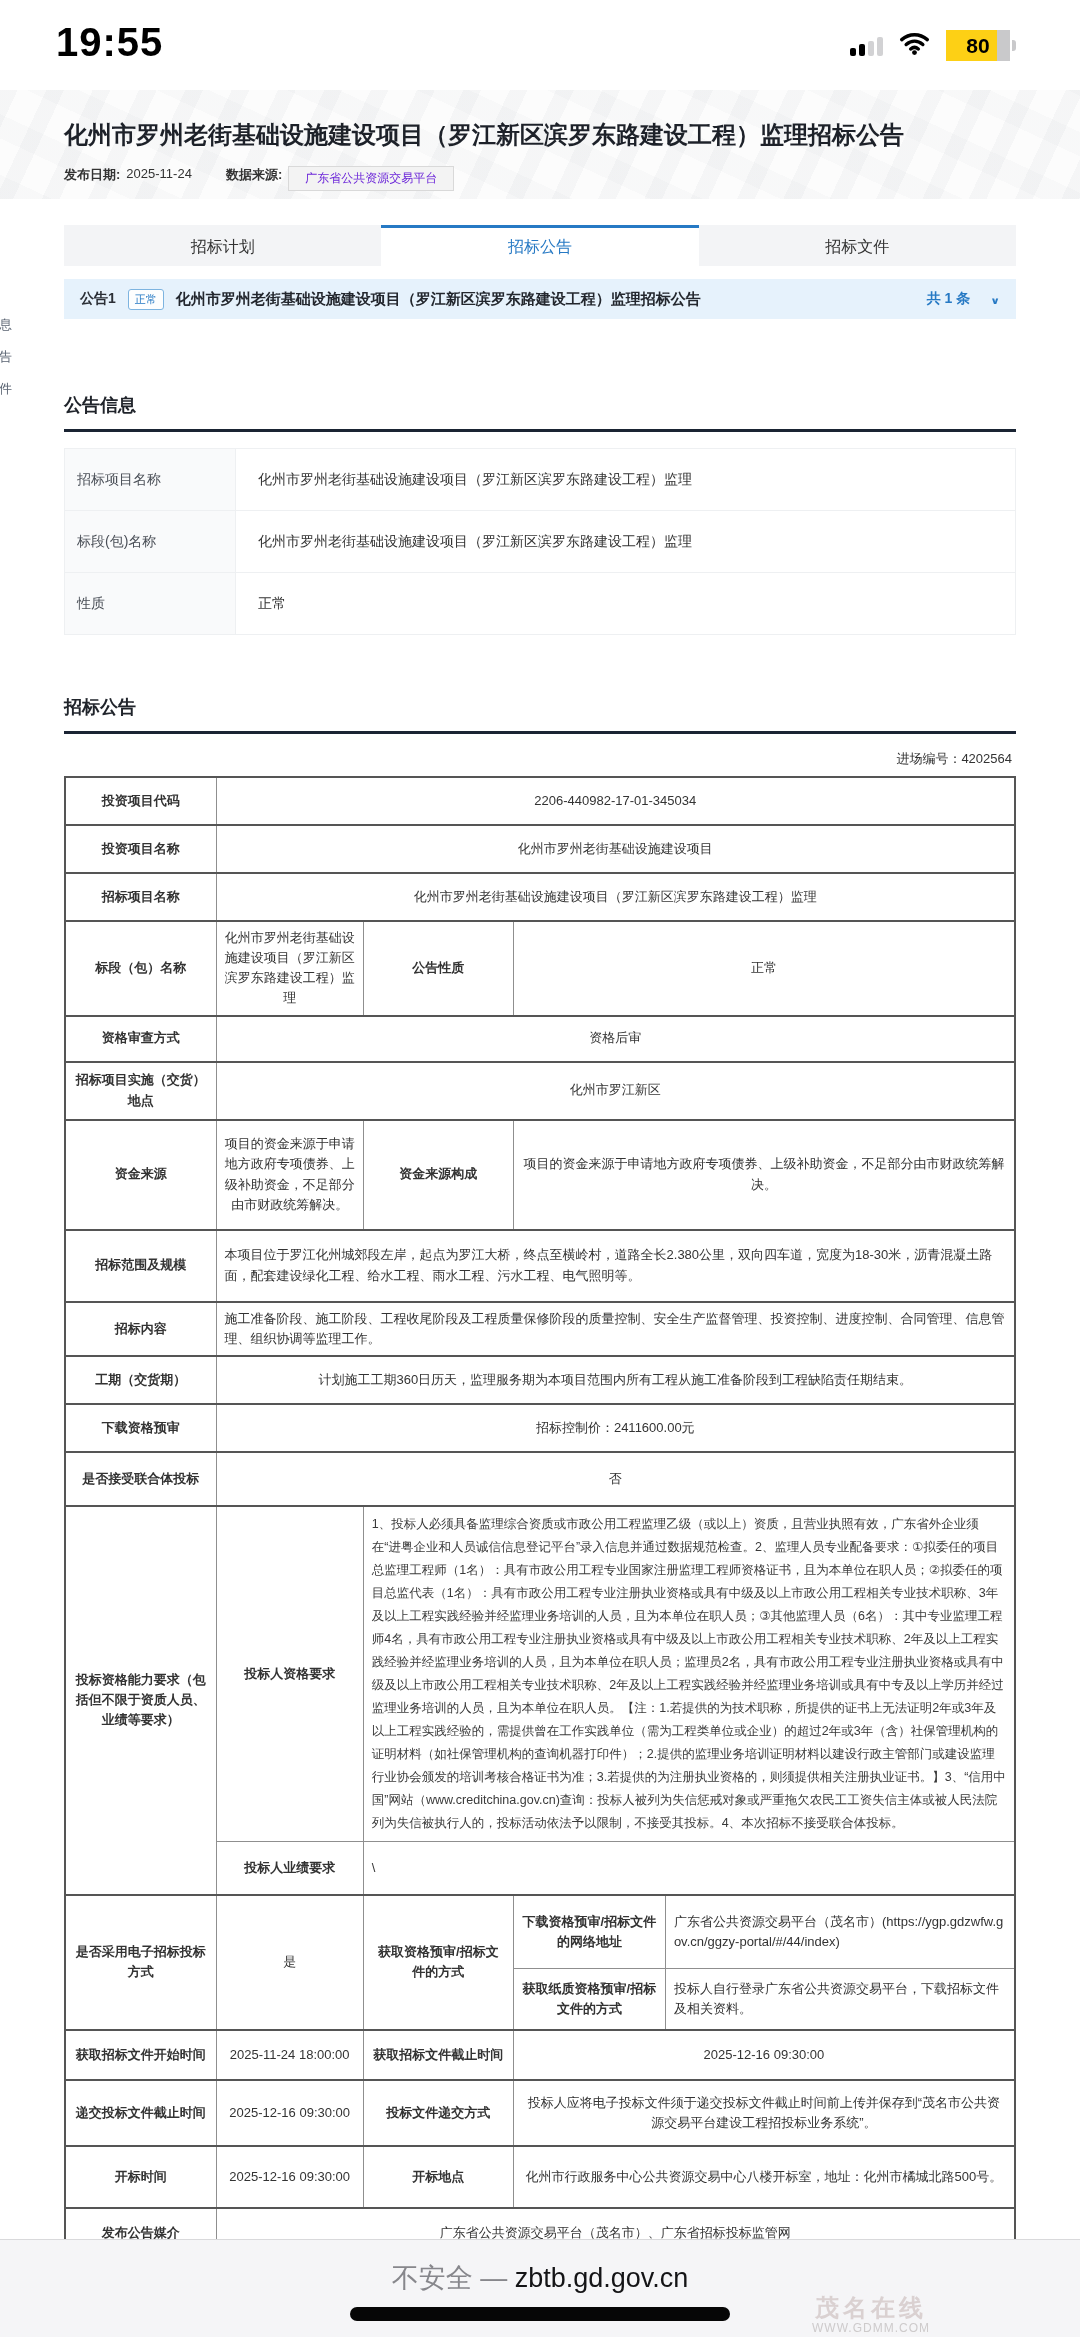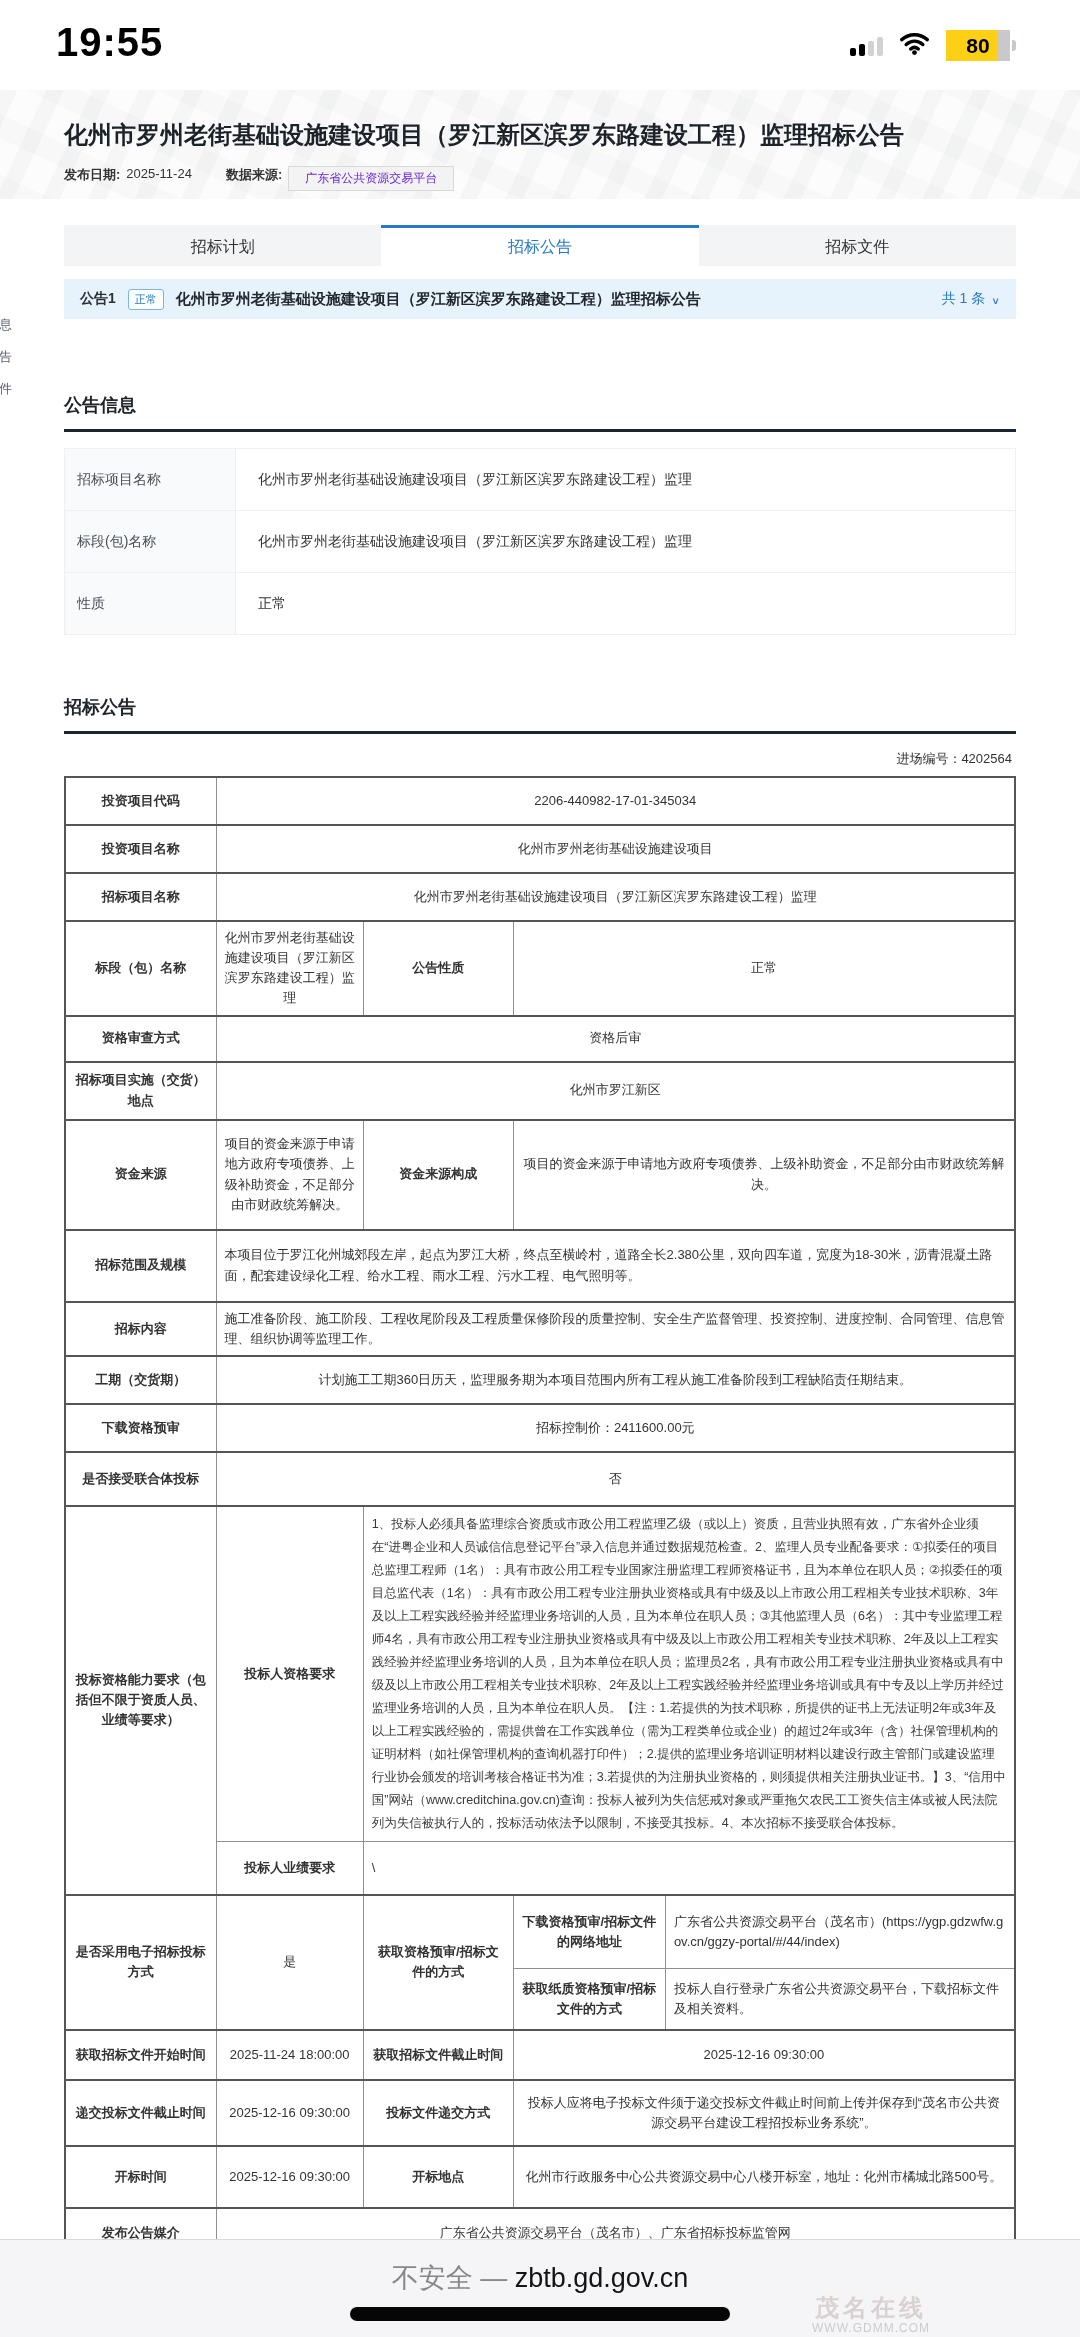--- a/index.html
+++ b/index.html
@@ -43,21 +43,21 @@
   
   .tabs{display:flex;margin:26px 64px 0;height:41px;justify-content:space-between;}
   .tab{flex:1;display:flex;align-items:center;justify-content:center;
     background:#f3f4f6;color:#333;font-size:16px;border-top:3px solid transparent;cursor:pointer;}
   .tab.active{background:#fff;color:#2679c4;border-top-color:#2679c4;font-weight:400;}
   
   .noticebar{margin:13px 64px 0;height:40px;background:#e6f2fc;display:flex;align-items:center;padding:0 16px;gap:12px;}
   .nb-index{font-size:14px;font-weight:700;color:#2b2f36;}
   .nb-badge{font-size:11px;color:#2679c4;border:1px solid #7db4e0;background:#fdfefe;border-radius:3px;padding:2px 6px;}
   .nb-title{font-size:15px;font-weight:700;color:#23272e;}
-  .nb-count{margin-left:auto;font-size:14px;color:#2679c4;display:flex;align-items:flex-end;gap:6px;}
+  .nb-count{margin-left:auto;font-size:14px;color:#2679c4;display:flex;align-items:flex-end;gap:20px;font-weight:bold;}
   .chev{font-size:12px;color:#2679c4;transform:scaleY(.8);}
   
   .section{margin:0 64px;}
   .sec-head{padding-top:58px;}
   .sec-head h2{margin:16px 0 12px 0;font-size:18px;font-weight:700;color:#20242b;}
   .sec-rule{height:3px;background:#1a2433;}
   
   .info-table{width:100%;border-collapse:collapse;margin-top:16px;}
   .info-table td{border:1px solid #eef0f2;font-size:14px;height:45px;padding:8px 12px;}
   .info-table td.lab{background:#f9fafb;color:#4a4f57;width:146px;}

